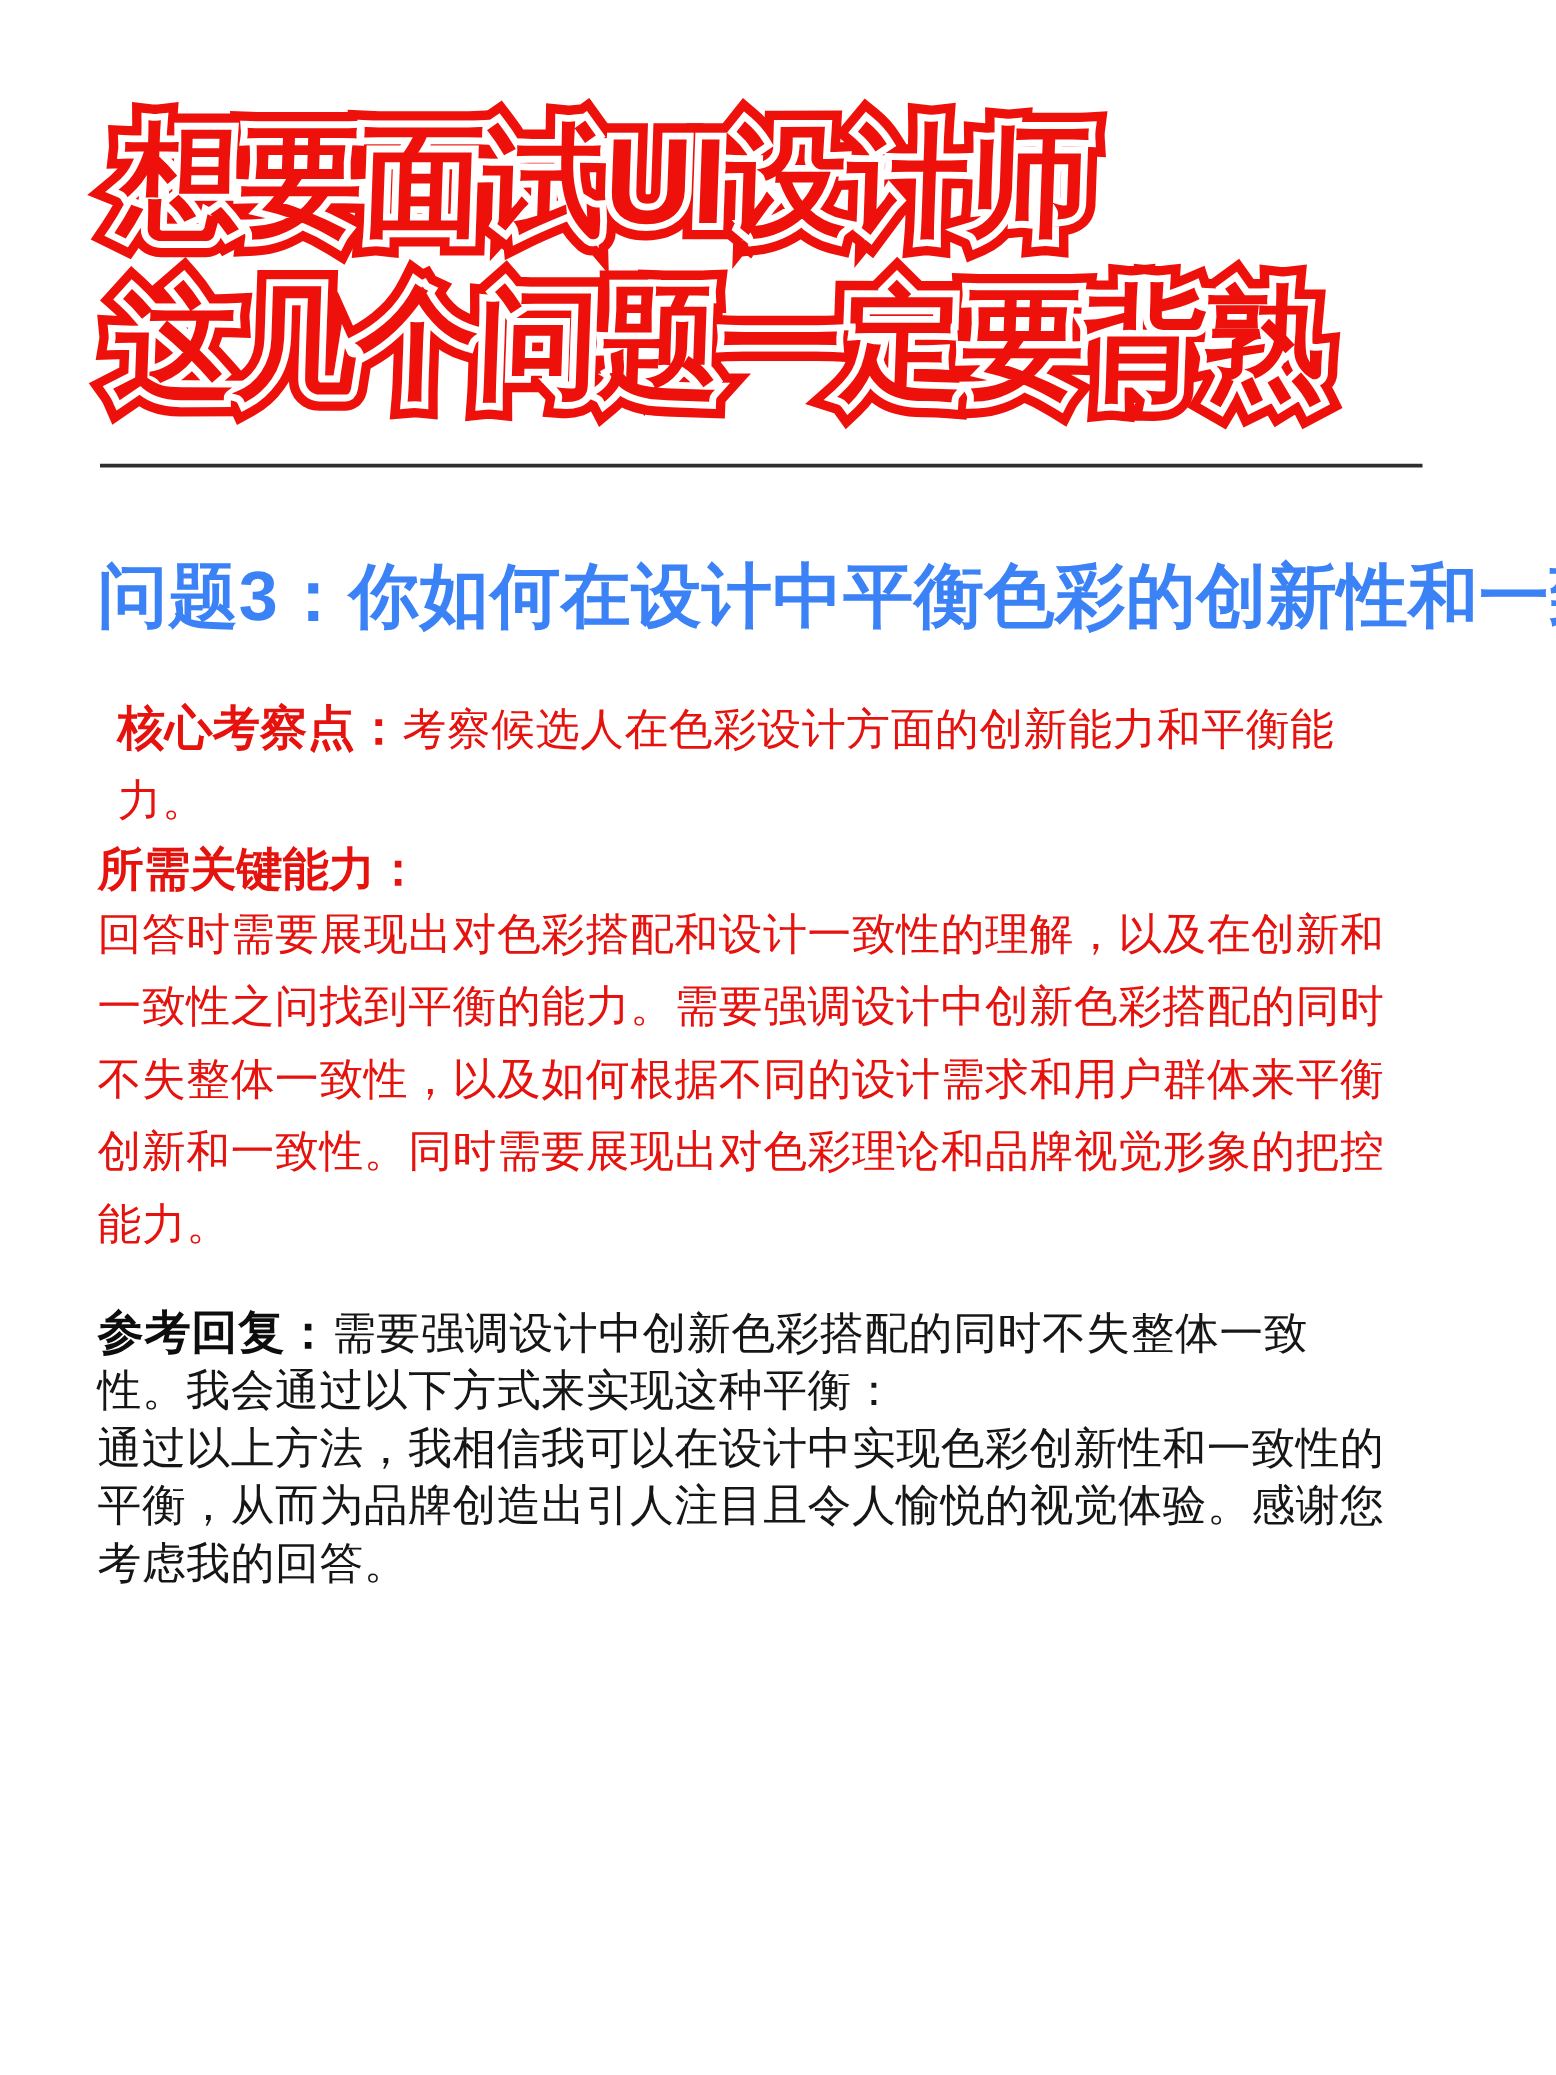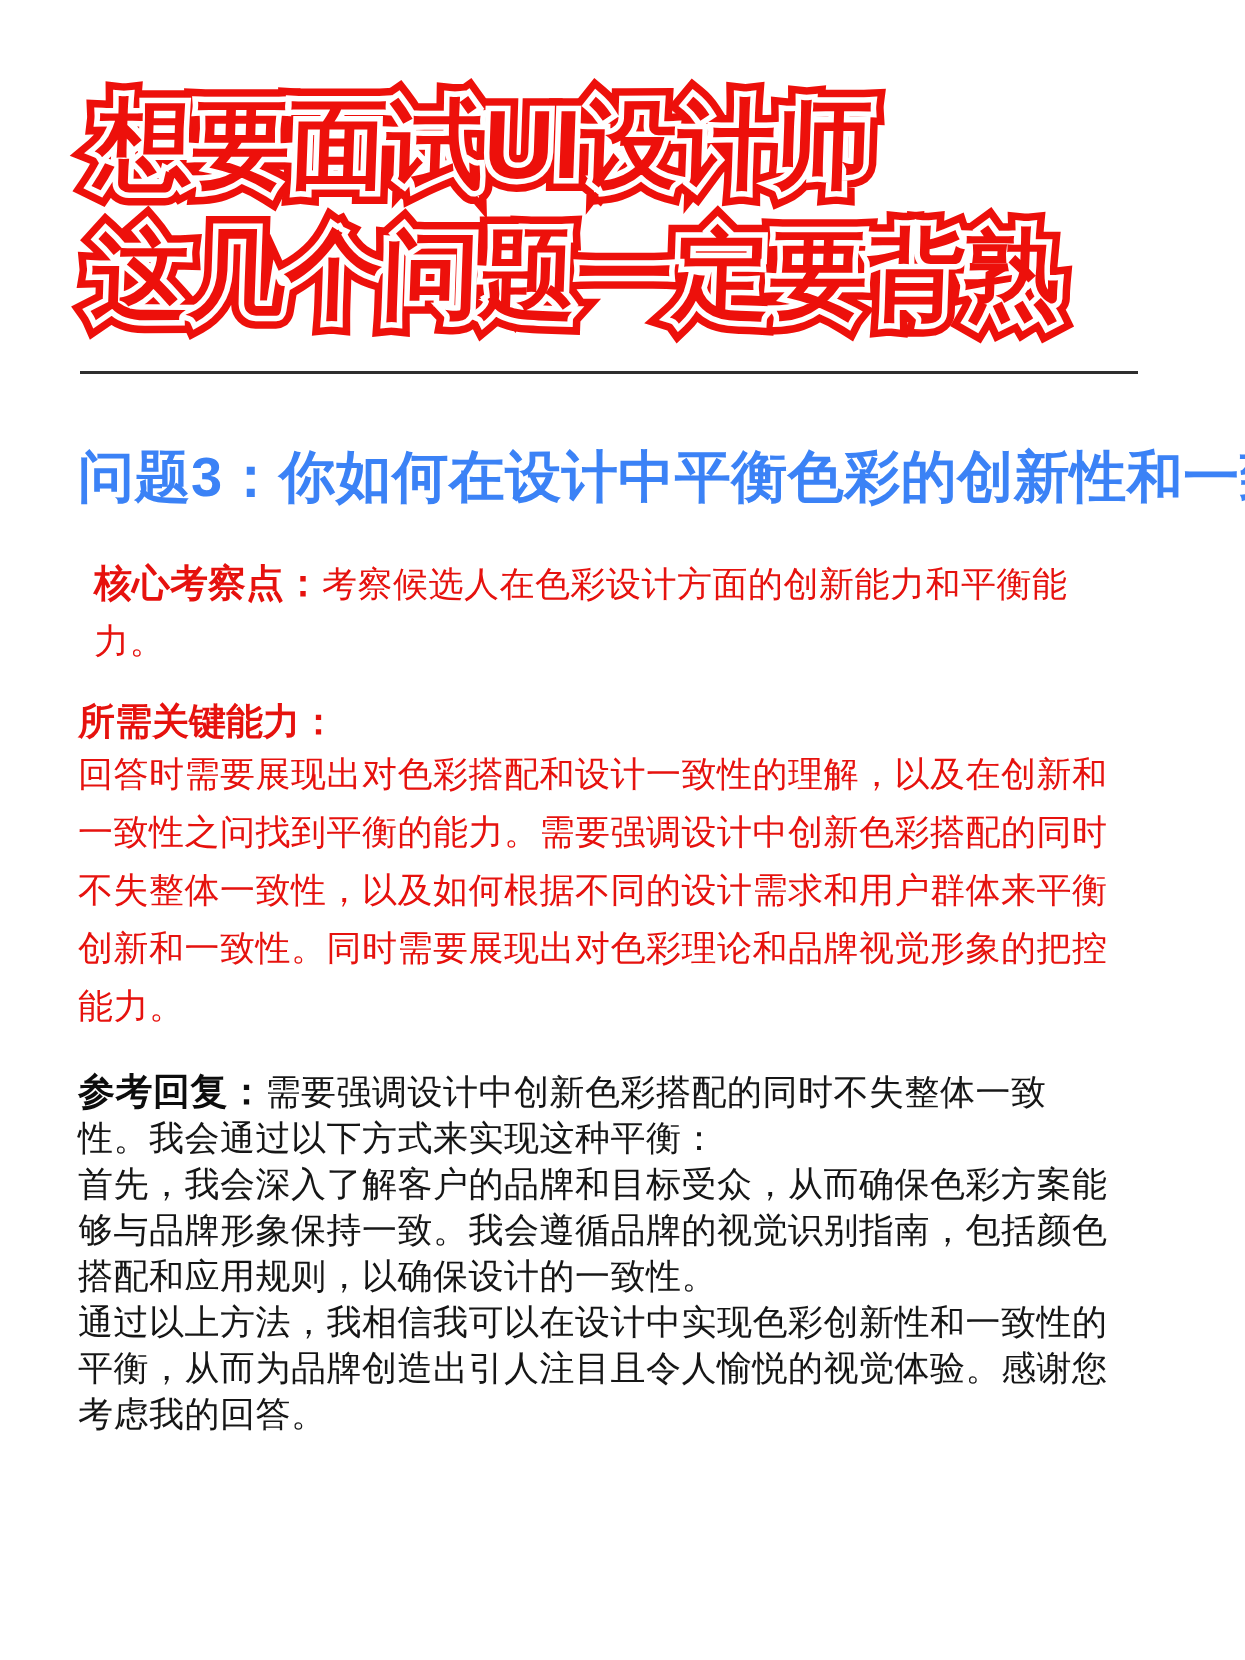--- a/index.html
+++ b/index.html
@@ -66,21 +66,21 @@
     color:var(--accent-red);
     font-weight:900;
     font-size:38px;
   }
   .red-text{
     color:var(--accent-red);
     font-weight:400;
     font-size:35px;
     letter-spacing:0.5px;
   }
-  .key{margin-top:26px;width:1032px;}
+  .key{width:1032px;}
   .key-label{margin:0;font-size:37px;line-height:46px;}
   .key-body{margin:0;line-height:58px;}
 
   
   .answer{
     margin-top:34px;
     width:1032px;
   }
   .answer p{
     margin:0;
@@ -121,17 +121,16 @@
 
   <p class="core"><span class="red-label">核心考察点：</span><span class="red-text">考察候选人在色彩设计方面的创新能力和平衡能力。</span></p>
 
   <section class="key">
     <p class="red-label key-label">所需关键能力：</p>
     <p class="red-text key-body">回答时需要展现出对色彩搭配和设计一致性的理解，以及在创新和一致性之问找到平衡的能力。需要强调设计中创新色彩搭配的同时不失整体一致性，以及如何根据不同的设计需求和用户群体来平衡创新和一致性。同时需要展现出对色彩理论和品牌视觉形象的把控能力。</p>
   </section>
 
   <section class="answer">
     <p><span class="ans-label">参考回复：</span><span>需要强调设计中创新色彩搭配的同时不失整体一致性。我会通过以下方式来实现这种平衡：</span></p>
-    <p>首先，我会深入了解客户的品牌和目标受众，从而确保色彩方案能够与品牌形象保持一致。我会遵循品牌的视觉识别指南，包括颜色搭配和应用规则，以确保设计的一致性。</p>
     <p>通过以上方法，我相信我可以在设计中实现色彩创新性和一致性的平衡，从而为品牌创造出引人注目且令人愉悦的视觉体验。感谢您考虑我的回答。</p>
   </section>
 
 </div>
 
 </body></html>

